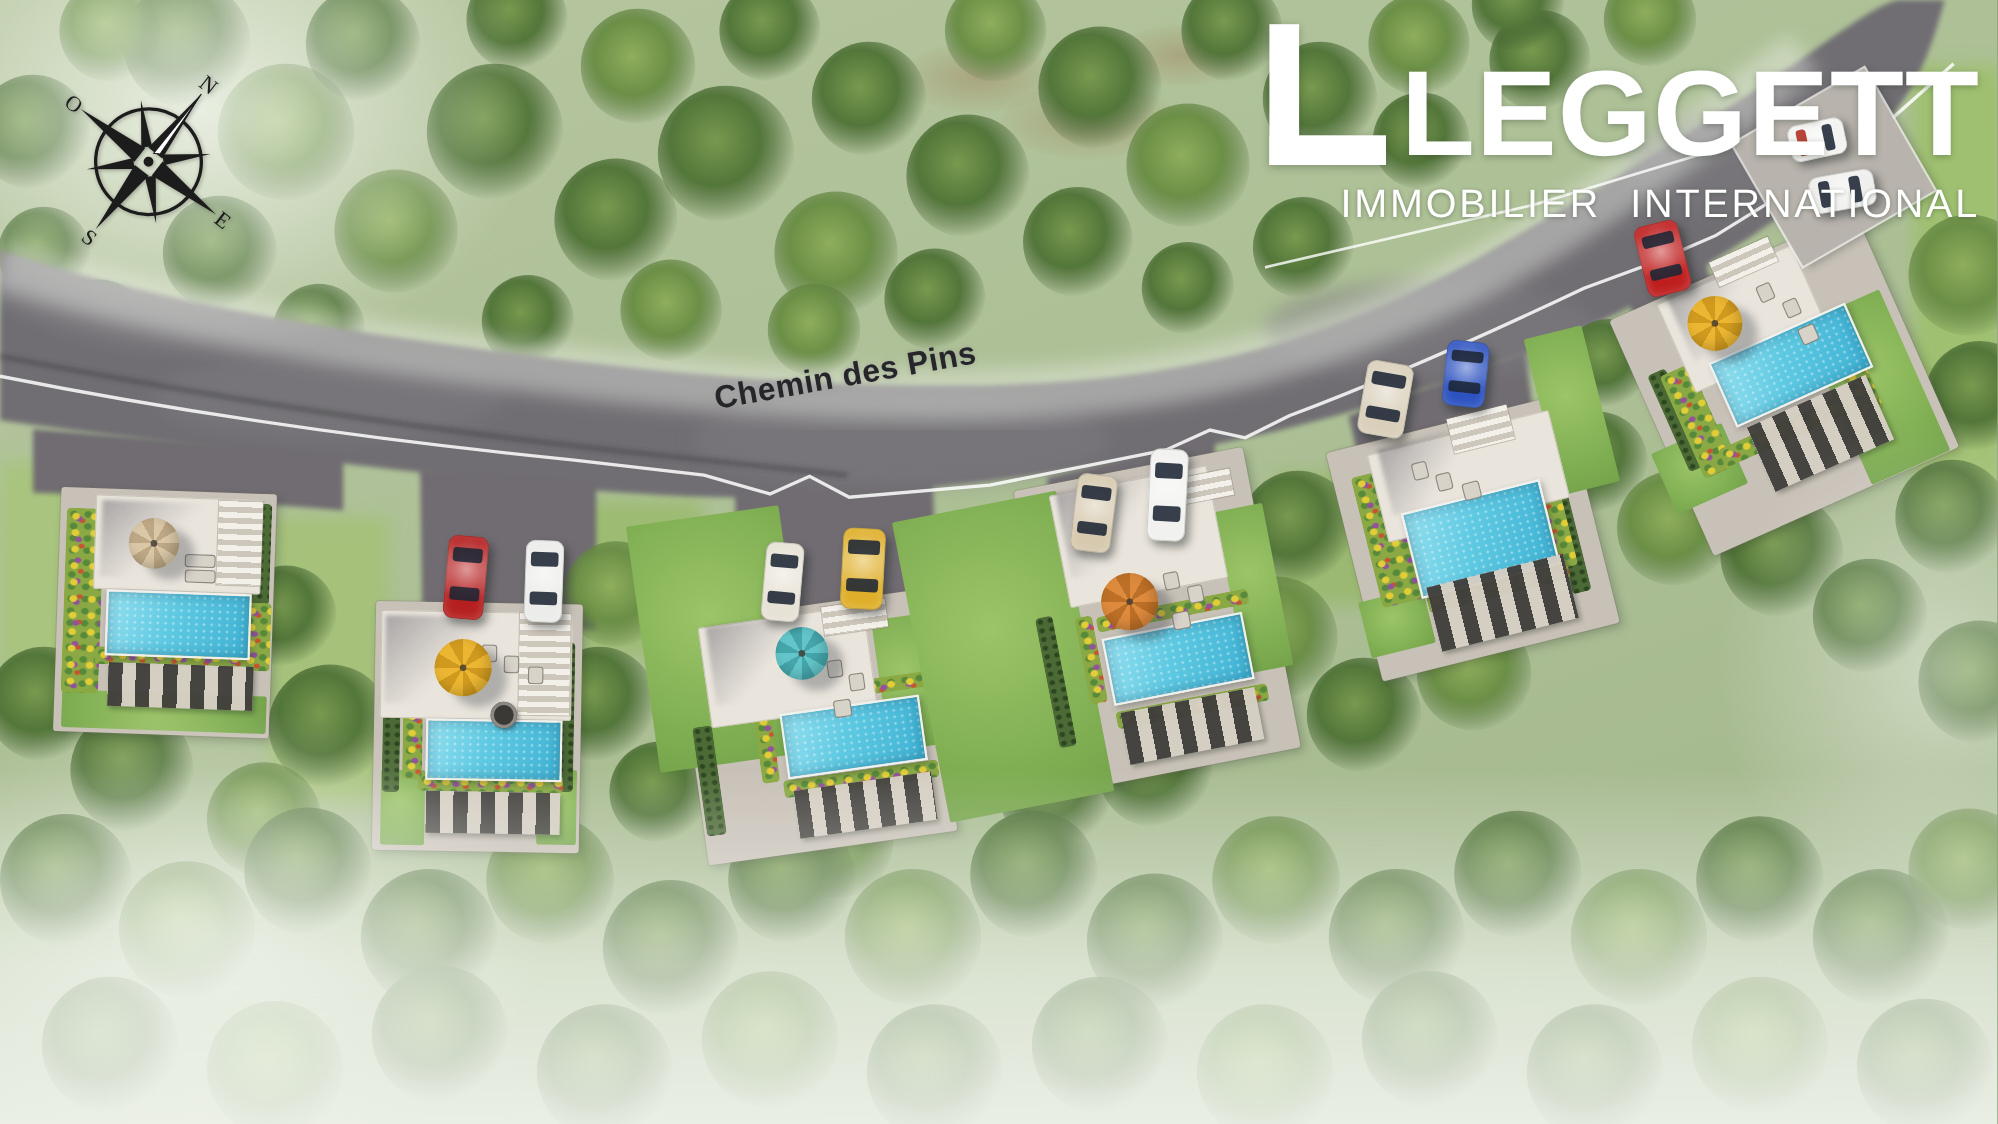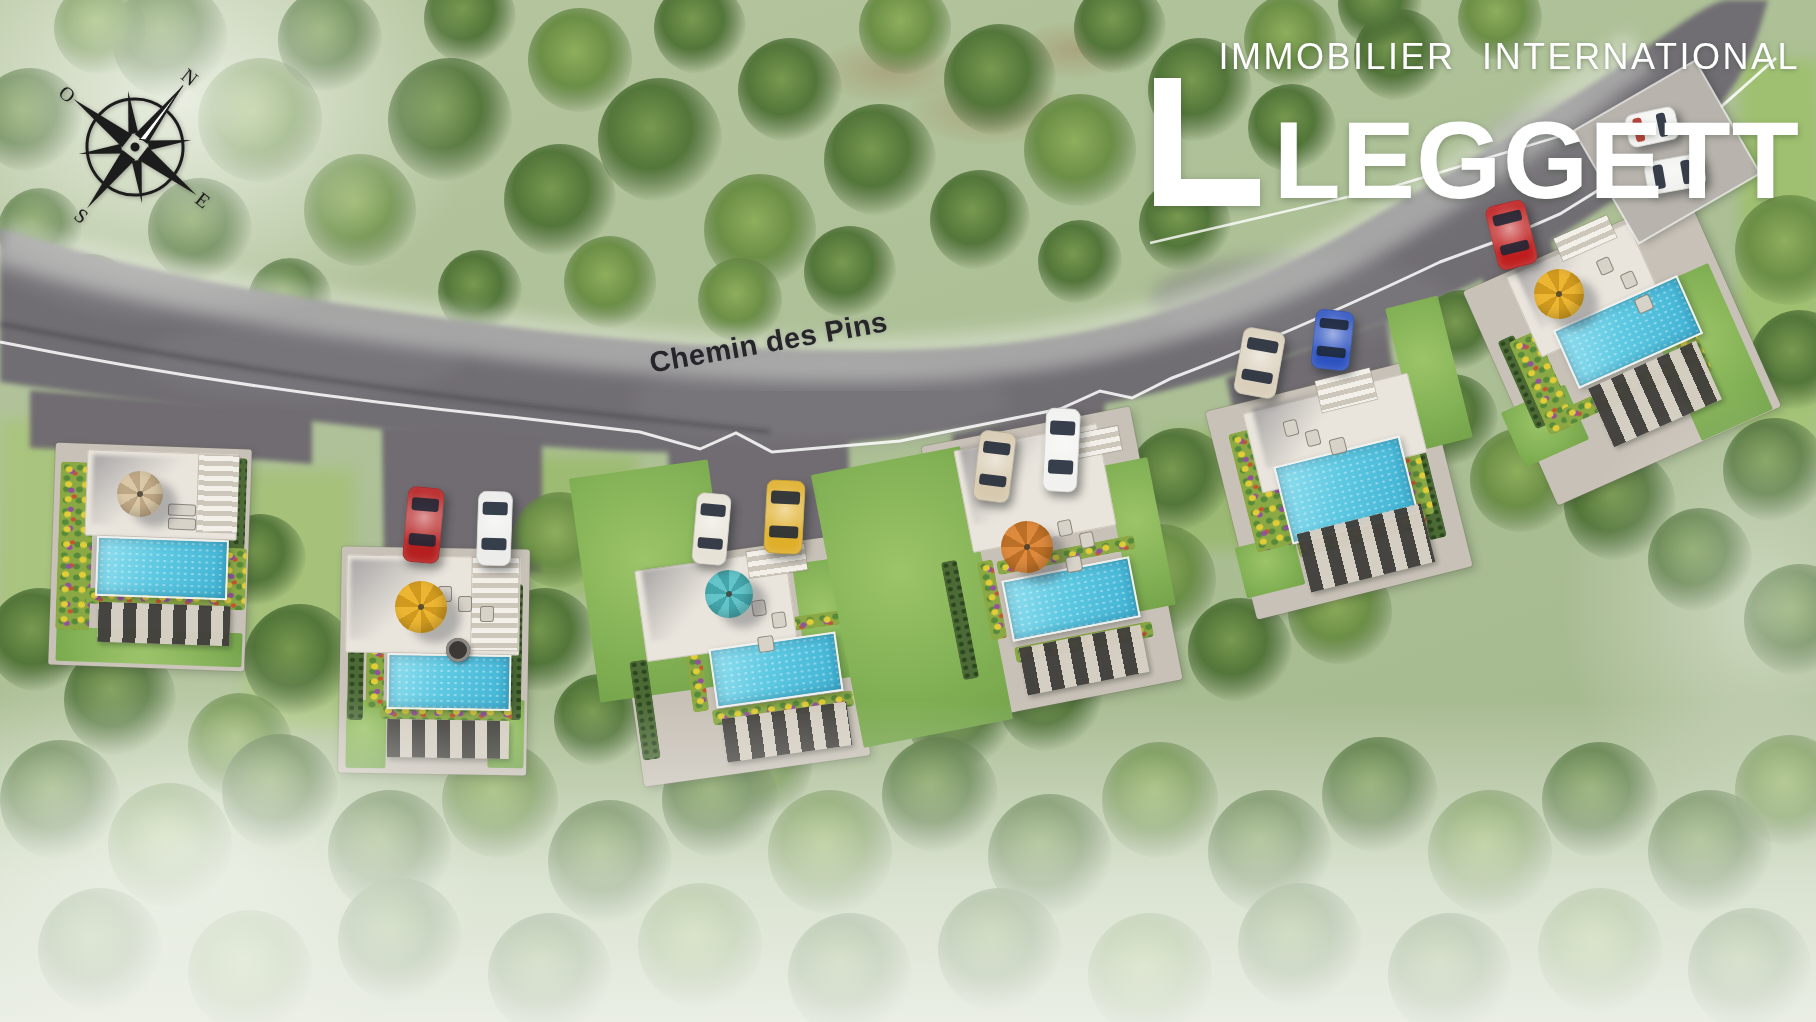--- a/index.html
+++ b/index.html
@@ -398,23 +398,23 @@
         <circle r="4.5" fill="#1c1c1c"></circle>
       </g>
       <text class="dir" x="0" y="-82" text-anchor="middle">N</text>
       <text class="dir" x="86" y="7" text-anchor="middle">E</text>
       <text class="dir" x="0" y="94" text-anchor="middle">S</text>
       <text class="dir" x="-86" y="7" text-anchor="middle">O</text>
     </g>
   </svg>
 
   <div id="logo" class="abs">
-    <div id="logo-tagline">IMMOBILIER INTERNATIONAL</div>
     <div id="logo-row">
       <div id="logo-mark">
           <div class="v"></div>
           <div class="h"></div>
         </div>
       <div id="logo-name">LEGGETT</div>
     </div>
+    <div id="logo-tagline">IMMOBILIER INTERNATIONAL</div>
   </div>
 
 </div>
 
 </body></html>

